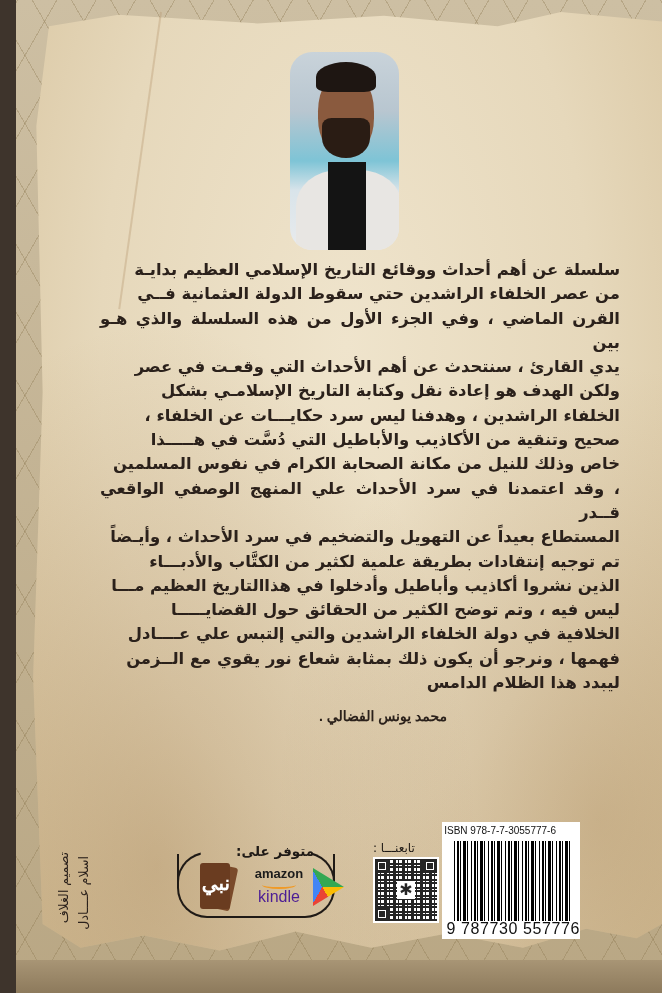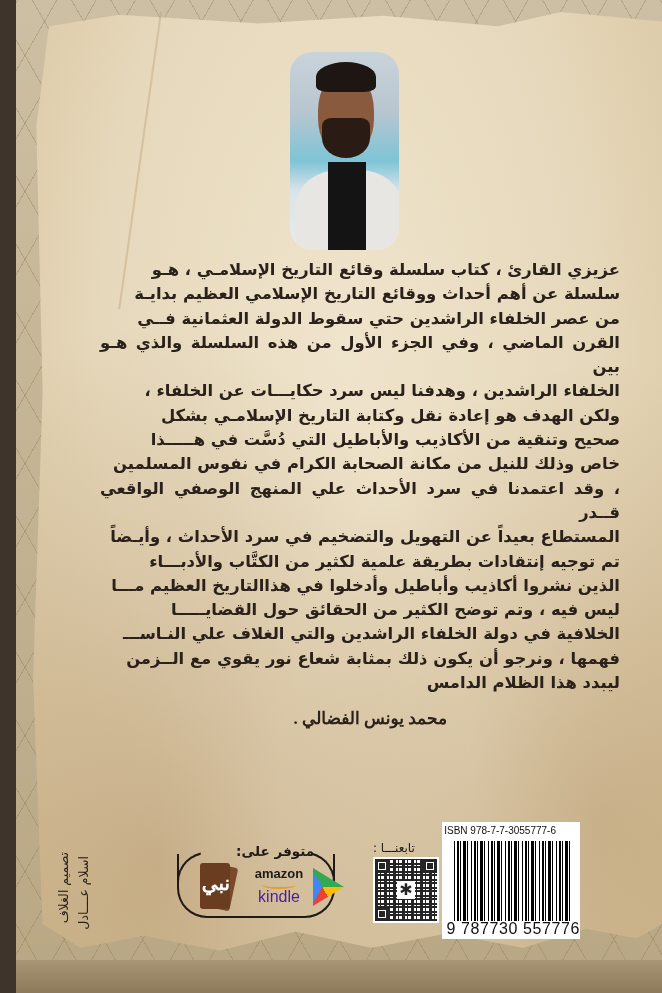--- a/index.html
+++ b/index.html
@@ -23,21 +23,21 @@
   .photo{position:absolute;left:290px;top:52px;width:109px;height:198px;border-radius:22px;overflow:hidden;
     background:linear-gradient(180deg,#c9d3da 0%,#b8c6d0 30%,#7ec4d6 55%,#d9e4ea 70%,#e9ebed 100%);}
   .photo .head{position:absolute;left:28px;top:18px;width:56px;height:86px;border-radius:48% 48% 44% 44%;background:#8a5a3e;}
   .photo .hair{position:absolute;left:26px;top:10px;width:60px;height:30px;border-radius:50% 50% 20% 20%;background:#1e1612;}
   .photo .beard{position:absolute;left:32px;top:66px;width:48px;height:40px;border-radius:20% 20% 50% 50%;background:#2a1c14;}
   .photo .jacket{position:absolute;left:6px;top:118px;width:106px;height:90px;border-radius:40% 40% 0 0;background:#e8e6e3;}
   .photo .shirt{position:absolute;left:38px;top:110px;width:38px;height:90px;background:#141414;}
   .body-text{position:absolute;left:100px;top:258px;width:520px;direction:rtl;text-align:justify;text-align-last:right;
     font-family:"DejaVu Sans",sans-serif;font-weight:bold;font-size:16.4px;line-height:24.3px;color:#2b211b;}
   .body-text p{margin:0;}
-  .signature{position:absolute;right:215px;top:708px;direction:rtl;font-family:Liberation Serif, serif;font-weight:bold;font-size:17px;color:#2b211b;}
+  .signature{position:absolute;right:215px;top:708px;direction:rtl;font-family:Liberation Sans, sans-serif;font-weight:bold;font-size:14px;color:#2b211b;}
   .credit{position:absolute;left:56px;top:848px;width:60px;height:110px;}
   .credit span{position:absolute;writing-mode:vertical-rl;transform:rotate(180deg);font-family:"DejaVu Sans",sans-serif;font-size:12.5px;color:#2b211b;white-space:nowrap;}
   .credit .l1{left:0;top:4px;}
   .credit .l2{left:20px;top:8px;}
   .avail-label{position:absolute;left:236px;top:843px;direction:rtl;font-family:"DejaVu Sans",sans-serif;font-weight:bold;font-size:13.5px;color:#1f1a16;}
   .avail-box{position:absolute;left:177px;top:854px;width:154px;height:62px;border:2.5px solid #1f1a16;border-top:none;border-radius:0 0 30px 30px;}
   .avail-box-top{position:absolute;left:177px;top:852px;width:154px;height:34px;border:2.5px solid #1f1a16;border-bottom:none;border-radius:30px 30px 0 0;clip-path:polygon(0 0,15% 0,15% 100%,85% 100%,85% 0,100% 0,100% 100%,0 100%);}
   .noon{position:absolute;left:198px;top:863px;width:40px;height:48px;}
   .noon .card1{position:absolute;left:8px;top:2px;width:28px;height:44px;background:#7a4a2a;border-radius:3px;transform:rotate(12deg);}
   .noon .card2{position:absolute;left:2px;top:0;width:30px;height:46px;background:#6a3c20;border-radius:3px;}
@@ -77,34 +77,34 @@
 
 <div class="photo">
   <div class="jacket"></div>
   <div class="shirt"></div>
   <div class="head"></div>
   <div class="hair"></div>
   <div class="beard"></div>
 </div>
 
 <div class="body-text">
-  <p>عزيزي القارئ ، كتاب سلسلة وقائع التاريخ الإسلامـي ، هـو</p>
   <p>سلسلة عن أهم أحداث ووقائع التاريخ الإسلامي العظيم بدايـة</p>
   <p>من عصر الخلفاء الراشدين حتي سقوط الدولة العثمانية فــي</p>
   <p>القرن الماضي ، وفي الجزء الأول من هذه السلسلة والذي هـو بين</p>
+  <p>يدي القارئ ، سنتحدث عن أهم الأحداث التي وقعـت في عصر</p>
+  <p>ولكن الهدف هو إعادة نقل وكتابة التاريخ الإسلامـي بشكل</p>
   <p>الخلفاء الراشدين ، وهدفنا ليس سرد حكايـــات عن الخلفاء ،</p>
-  <p>ولكن الهدف هو إعادة نقل وكتابة التاريخ الإسلامـي بشكل</p>
   <p>صحيح وتنقية من الأكاذيب والأباطيل التي دُسَّت في هـــــذا</p>
   <p>خاص وذلك للنيل من مكانة الصحابة الكرام في نفوس المسلمين</p>
   <p>، وقد اعتمدنا في سرد الأحداث علي المنهج الوصفي الواقعي قــدر</p>
   <p>المستطاع بعيداً عن التهويل والتضخيم في سرد الأحداث ، وأيـضاً</p>
   <p>تم توجيه إنتقادات بطريقة علمية لكثير من الكتَّاب والأدبـــاء</p>
   <p>الذين نشروا أكاذيب وأباطيل وأدخلوا في هذاالتاريخ العظيم مـــا</p>
   <p>ليس فيه ، وتم توضح الكثير من الحقائق حول القضايـــــا</p>
-  <p>الخلافية في دولة الخلفاء الراشدين والتي الغلاف علي النـاســـ</p>
+  <p>الخلافية في دولة الخلفاء الراشدين والتي إلتبس علي عــــادل</p>
   <p>فهمها ، ونرجو أن يكون ذلك بمثابة شعاع نور يقوي مع الــزمن</p>
   <p>ليبدد هذا الظلام الدامس</p>
 </div>
 
 <div class="signature">محمد يونس الفضالي .</div>
 
 <div class="credit">
   <span class="l1">تصميم الغلاف</span>
   <span class="l2">اسلام عــــادل</span>
 </div>

